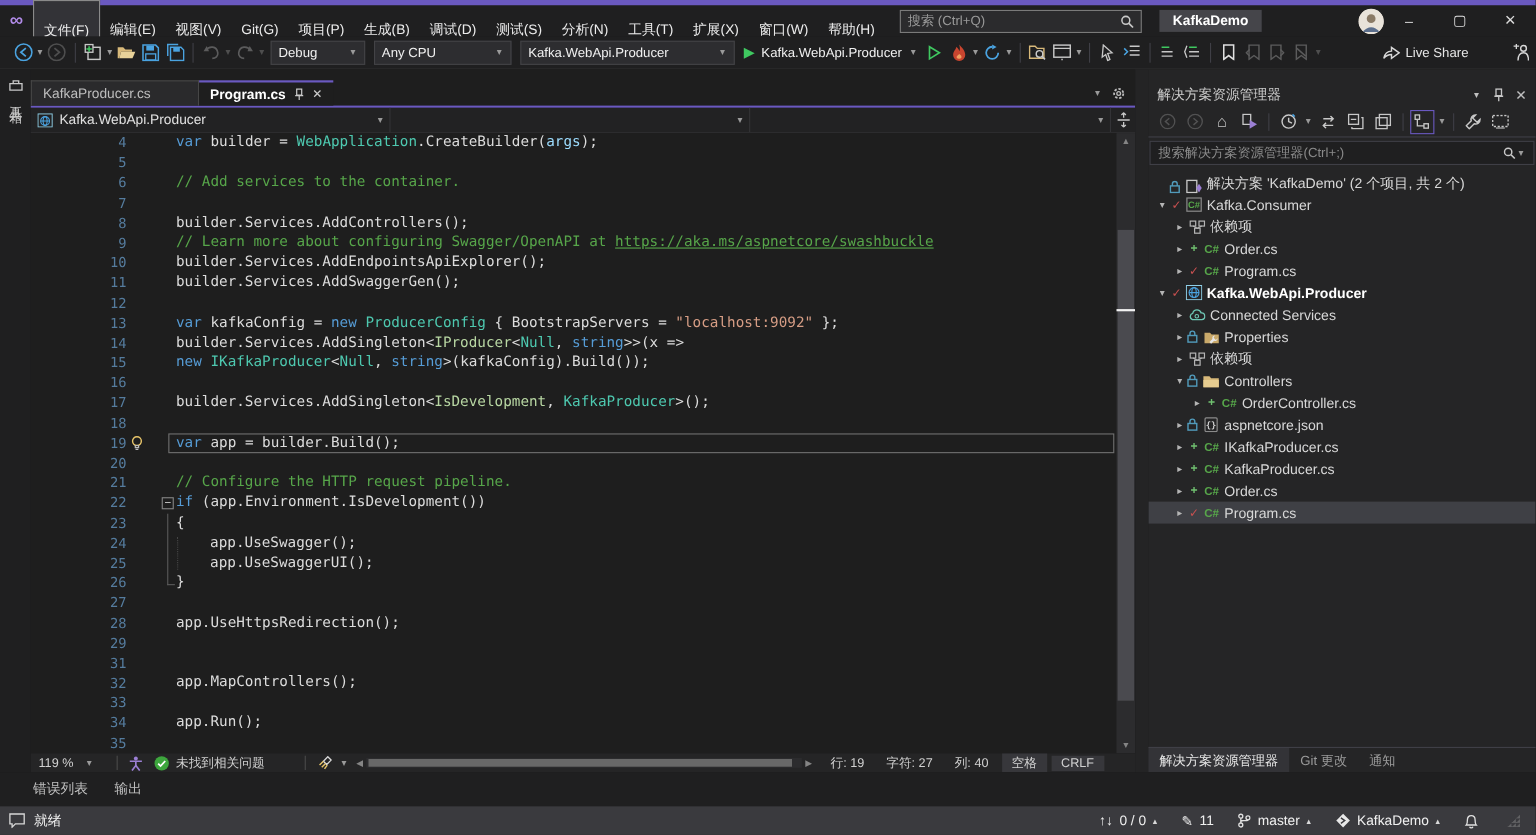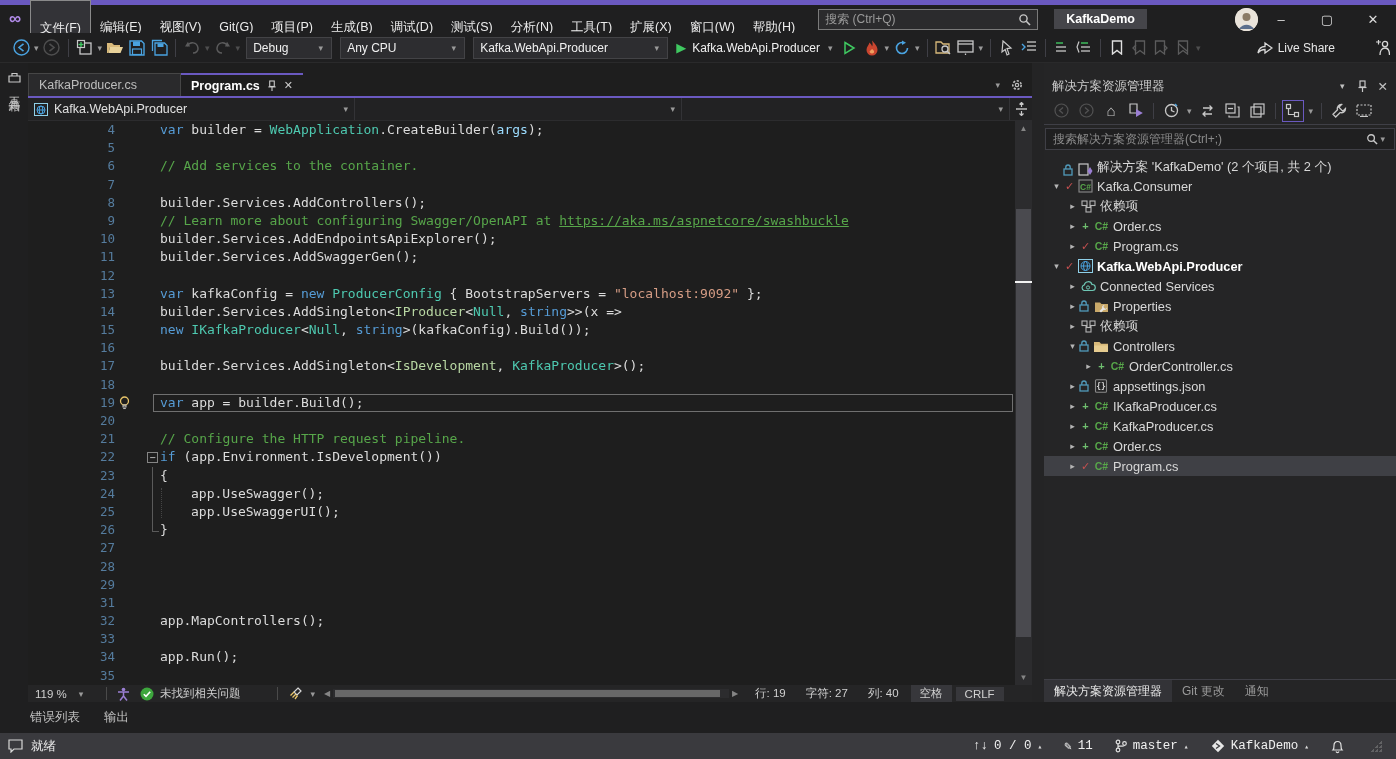--- a/index.html
+++ b/index.html
@@ -124,21 +124,21 @@
   .tree-row.bold .tlabel { font-weight:bold; color:#ffffff; }
   #se-tabs { height:23px; border-top:1px solid #3f3f46; display:flex; align-items:center;
     font-size:12px; color:#9a9a9a; }
   .se-tab { padding:0 10px; height:100%; display:flex; align-items:center; }
   .se-tab.active { background:#333337; color:#e8e8e8; }
 
   
   #autohide-row { left:0; top:702px; width:1396px; height:31px; background:#1f1f20;
     display:flex; align-items:center; gap:24px; padding-left:30px; font-size:12.5px; color:#c0c0c0; }
   #statusbar { left:0; top:733px; width:1396px; height:26px; background:#3a3a3e;
-    display:flex; align-items:center; font-size:12.5px; color:#f0f0f0;font-family:Liberation Mono, monospace; }
+    display:flex; align-items:center; font-size:12.5px; color:#f0f0f0; }
   #sb-left { display:flex; align-items:center; gap:8px; padding-left:8px; }
   #sb-right { margin-left:auto; display:flex; align-items:center; gap:22px; padding-right:14px; }
   .sb-item { display:flex; align-items:center; gap:6px; }
   .sb-chev { font-size:8px; color:#d8d8d8; }
   #grip { width:12px; height:12px; margin-left:4px;
     background:
       linear-gradient(135deg, transparent 50%, #8a8a8a 50%) 0 0/4px 4px;
     opacity:.5; clip-path:polygon(100% 0,100% 100%,0 100%); }
 </style>
 </head>
@@ -463,21 +463,21 @@
               <line x1="5.2" y1="12.5" x2="7.8" y2="12.5" stroke="#bdbdbd" stroke-width="1.1"></line>
             </svg></span><div class="cur-box"></div><span class="code" style="padding-left: 31px;"><span class="tk-k">var </span><span class="tk-p">app = builder.Build();</span></span></div>
         <div class="line"><span class="ln">20</span><span class="code" style="padding-left: 31px;"></span></div>
         <div class="line"><span class="ln">21</span><span class="code" style="padding-left: 31px;"><span class="tk-c">// Configure the HTTP request pipeline.</span></span></div>
         <div class="line"><span class="ln">22</span><span class="foldbox">−</span><span class="code" style="padding-left: 31px;"><span class="tk-k">if </span><span class="tk-p">(app.Environment.IsDevelopment())</span></span></div>
         <div class="line"><span class="ln">23</span><span class="code" style="padding-left: 31px;"><span class="tk-p">{</span></span></div>
         <div class="line"><span class="ln">24</span><span class="code" style="padding-left: 62px;"><span class="tk-p">app.UseSwagger();</span></span></div>
         <div class="line"><span class="ln">25</span><span class="code" style="padding-left: 62px;"><span class="tk-p">app.UseSwaggerUI();</span></span></div>
         <div class="line"><span class="ln">26</span><span class="code" style="padding-left: 31px;"><span class="tk-p">}</span></span></div>
         <div class="line"><span class="ln">27</span><span class="code" style="padding-left: 31px;"></span></div>
-        <div class="line"><span class="ln">28</span></div>
+        <div class="line"><span class="ln">28</span><span class="code" style="padding-left: 31px;"><span class="tk-p">app.UseHttpsRedirection();</span></span></div>
         <div class="line"><span class="ln">29</span><span class="code" style="padding-left: 31px;"></span></div>
         <div class="line"><span class="ln">31</span><span class="code" style="padding-left: 31px;"></span></div>
         <div class="line"><span class="ln">32</span><span class="code" style="padding-left: 31px;"><span class="tk-p">app.MapControllers();</span></span></div>
         <div class="line"><span class="ln">33</span><span class="code" style="padding-left: 31px;"></span></div>
         <div class="line"><span class="ln">34</span><span class="code" style="padding-left: 31px;"><span class="tk-p">app.Run();</span></span></div>
         <div class="line"><span class="ln">35</span><span class="code" style="padding-left: 31px;"></span></div>
       </div>
     <div id="fold-guide" style="left: 124px; top: 345.8px; height: 65.52px;"></div>
     <div id="indent-guide" style="left: 133px; top: 367px; height: 30.4px;"></div>
     <div id="vscroll">
@@ -770,21 +770,21 @@
             <rect x="1" y="5" width="8" height="6" fill="none" stroke="#519aba" stroke-width="1.3"></rect>
             <path d="M2.8 5 L2.8 3.2 A2.2 2.2 0 0 1 7.2 3.2 L7.2 5" fill="none" stroke="#519aba" stroke-width="1.3"></path>
           </svg>
         </span>
         <span class="nico">
           <svg width="14" height="14" viewBox="0 0 14 14">
             <rect x="1.5" y="0.8" width="11" height="12.5" rx="1" fill="none" stroke="#8a8a8a" stroke-width="1.1"></rect>
             <text x="7" y="10" text-anchor="middle" font-size="8" font-weight="bold" fill="#d0d0d0" font-family="monospace">{}</text>
           </svg>
         </span>
-        <span class="tlabel">appsettings.json</span>
+        <span class="tlabel">aspnetcore.json</span>
       </div>
       <div class="tree-row" style="padding-left: 22px;">
         <span class="exp">▸</span>
         <span class="badge b-plus">+</span>
         <span class="nico">
           <svg width="15" height="14" viewBox="0 0 15 14">
             <text x="7.5" y="11" text-anchor="middle" font-size="10.5" font-weight="bold" fill="#57a64a" font-family="sans-serif">C#</text>
           </svg>
         </span>
         <span class="tlabel">IKafkaProducer.cs</span>

